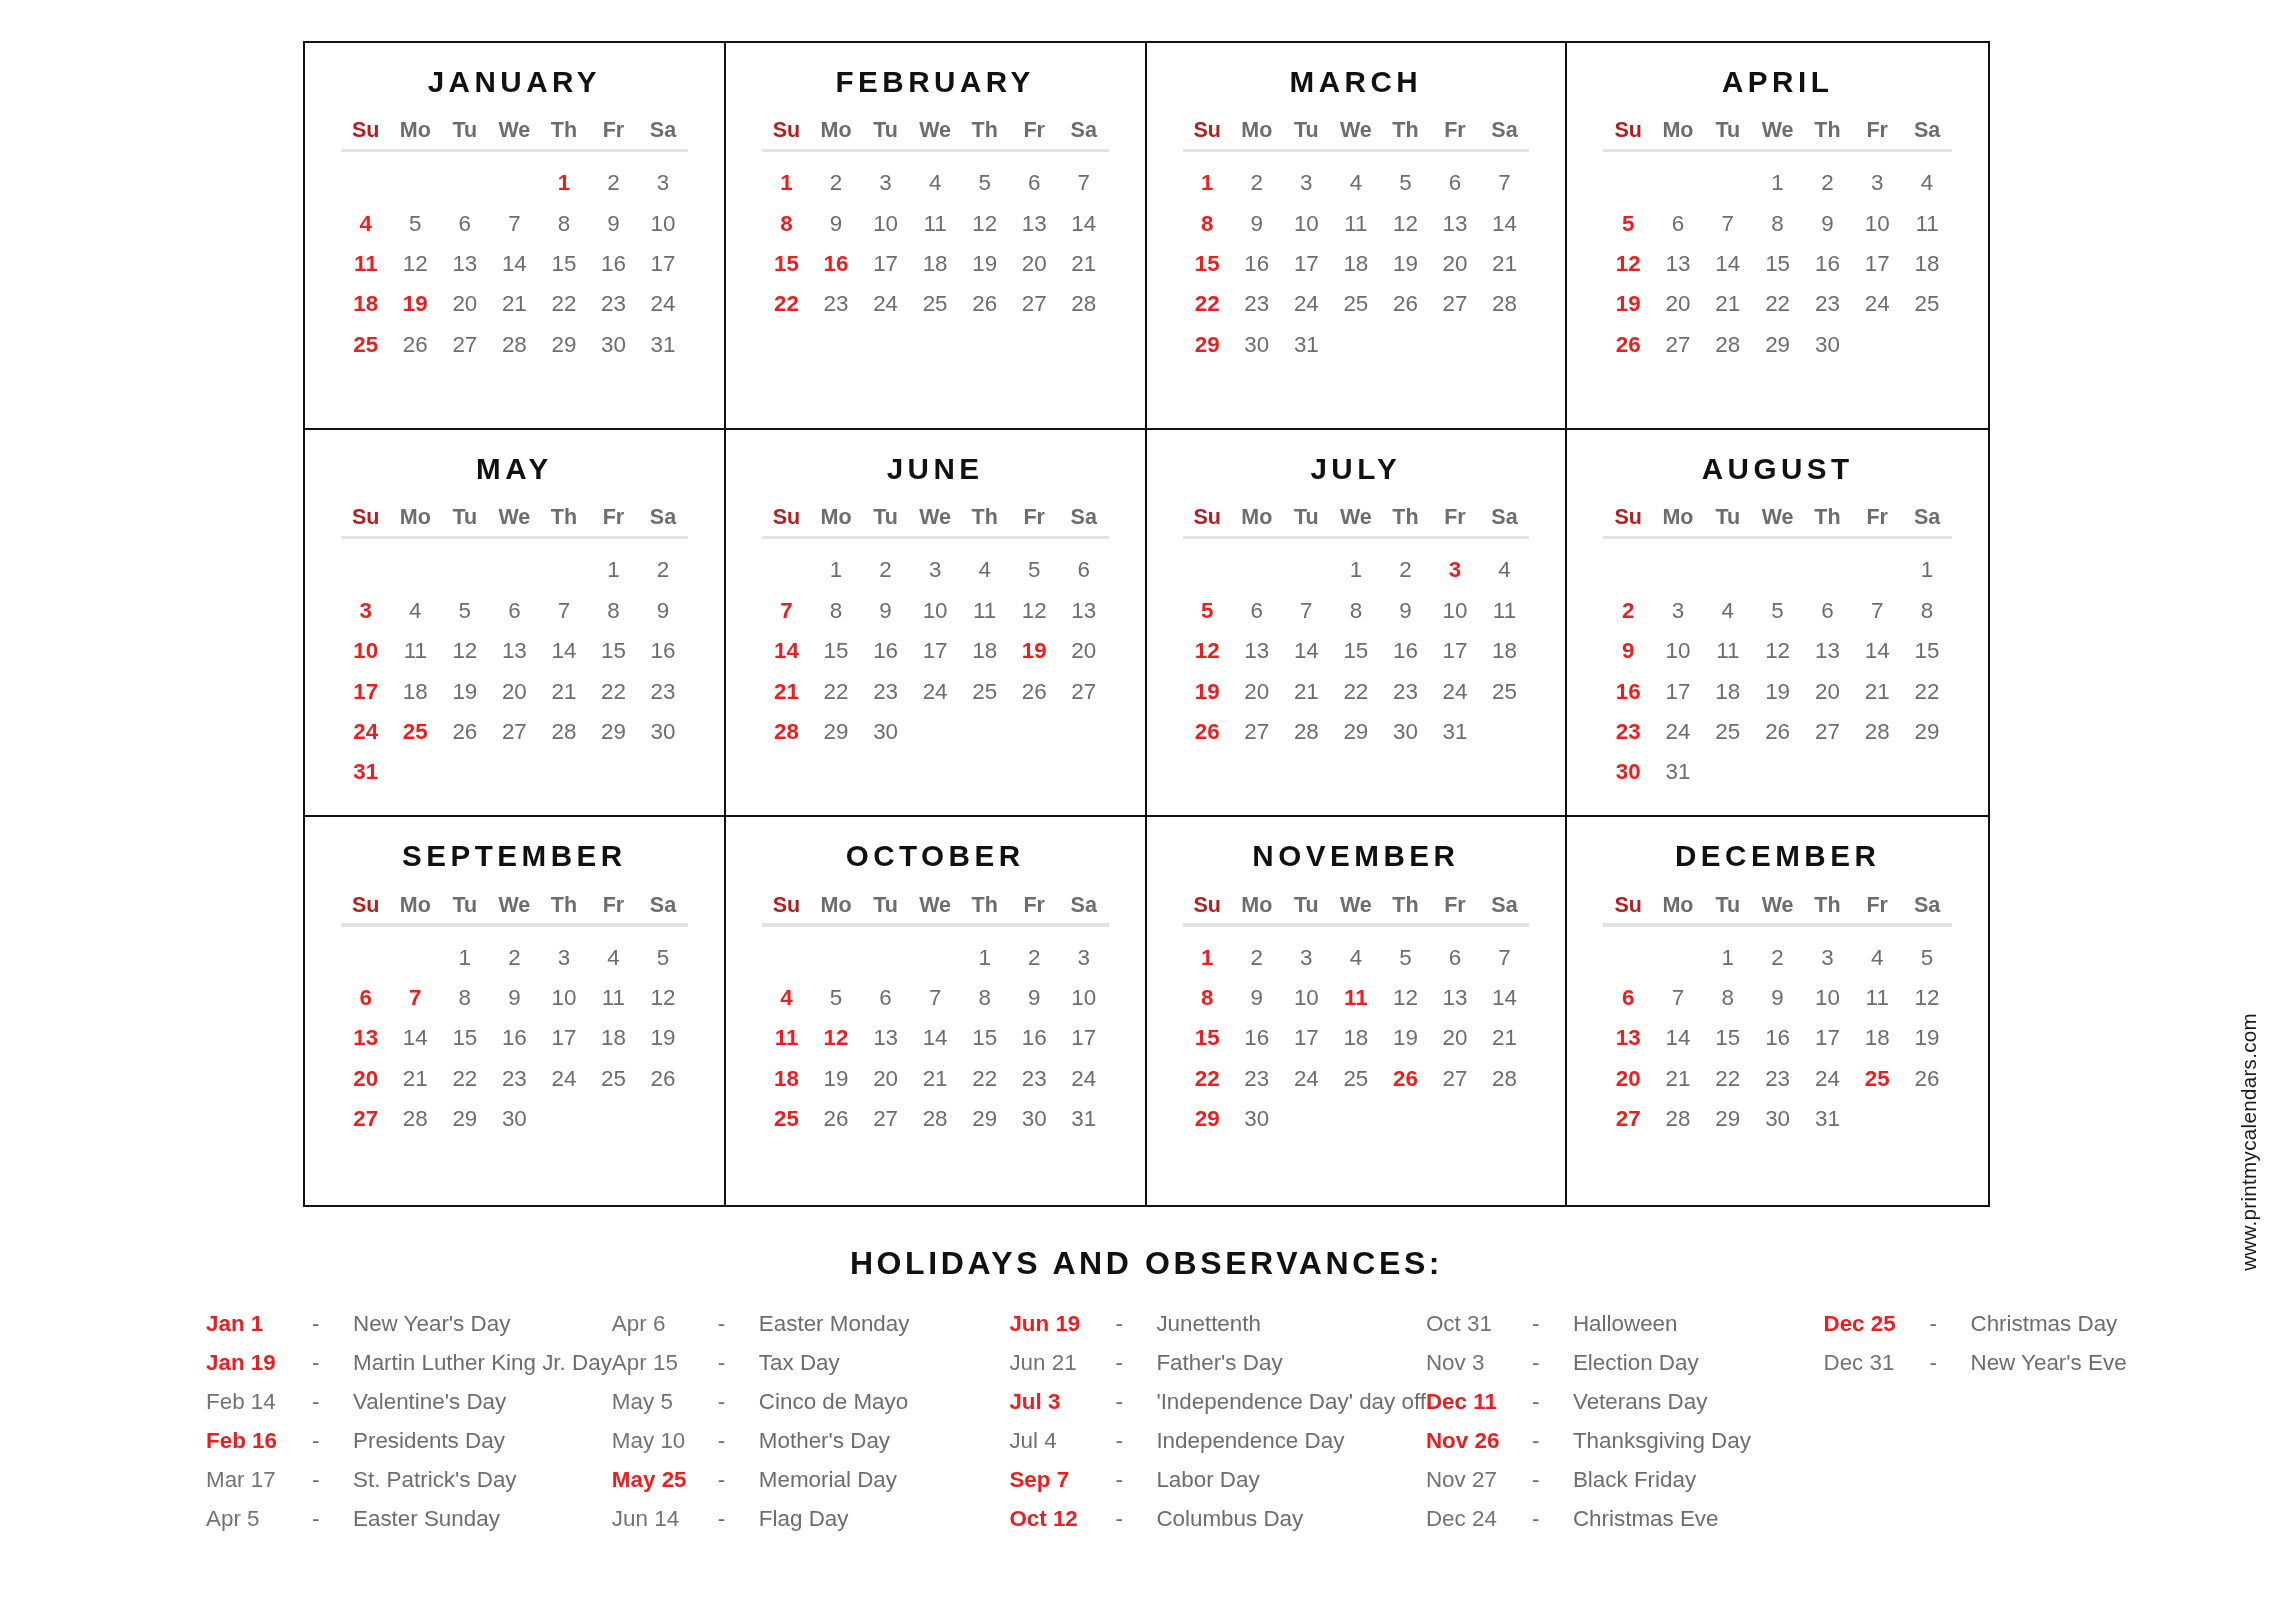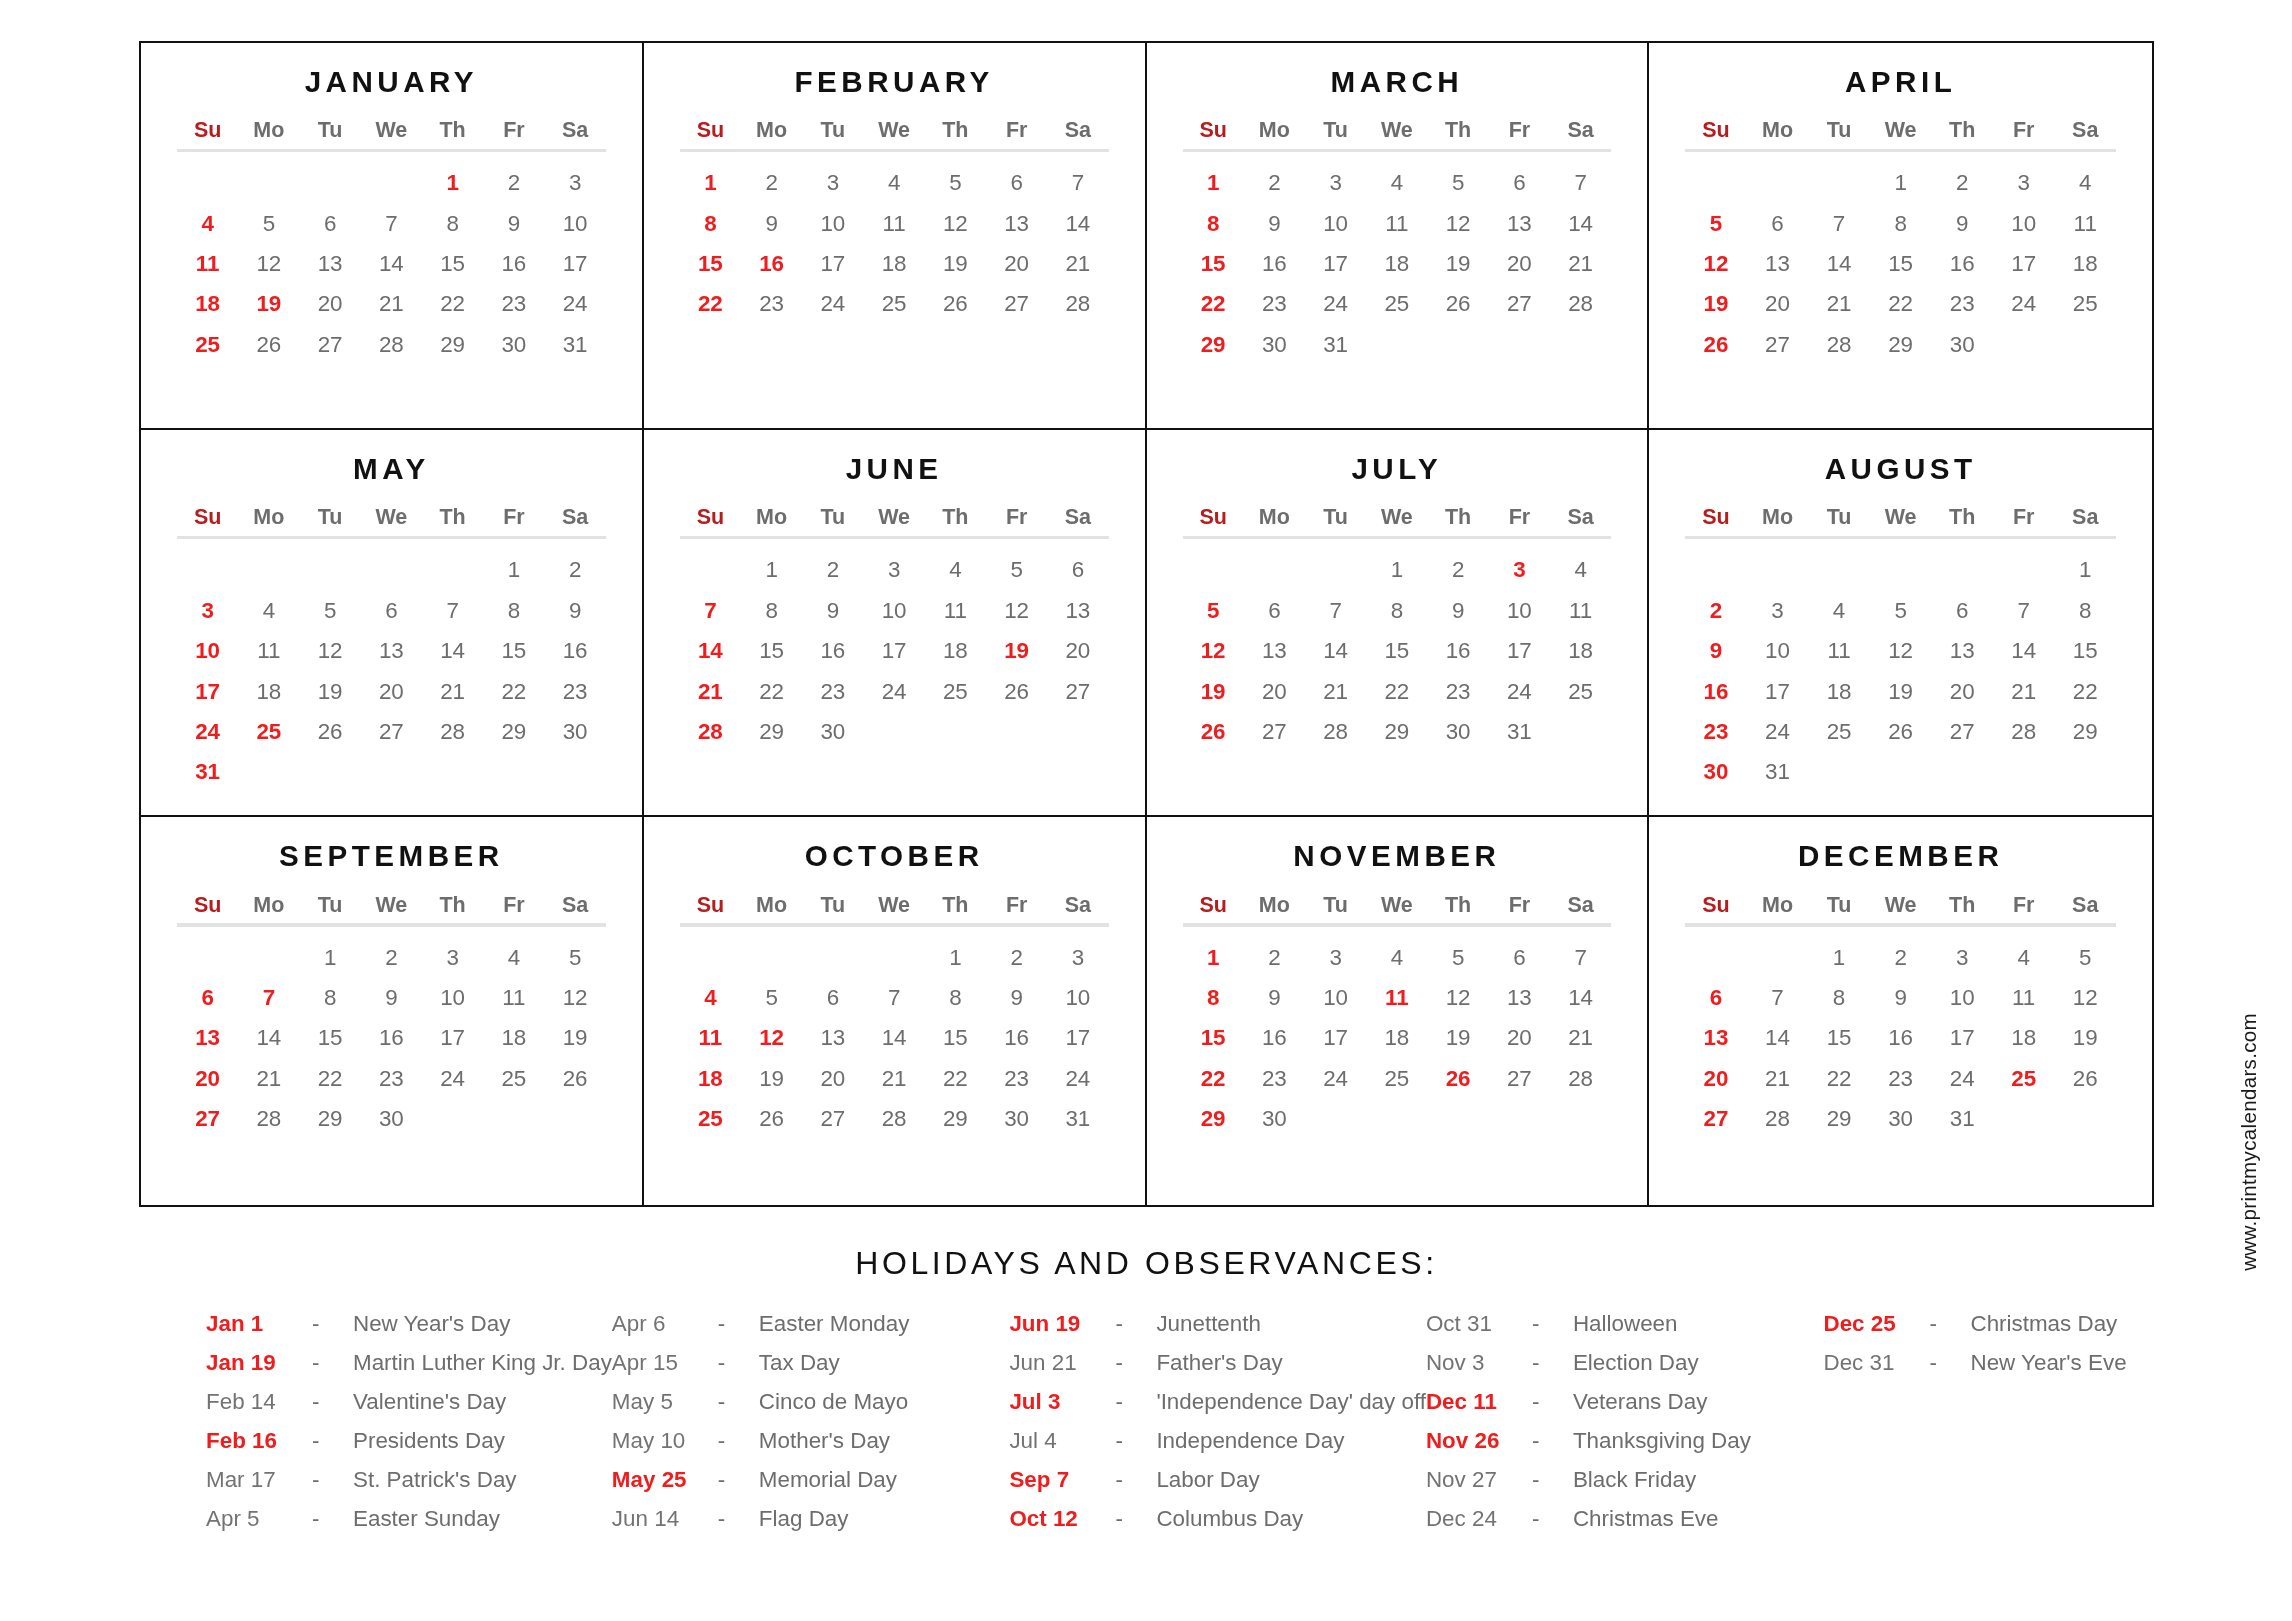--- a/index.html
+++ b/index.html
@@ -18,21 +18,21 @@
     letter-spacing: 1.1px;
     color: #111111;
     padding-top: 38px;
     padding-bottom: 0;
     line-height: 1.1;
   }
 
   
   .months-grid {
     margin: 41px auto 0 auto;
-    width: 2015px;
+    width: 1687px;
     border: 2.7px solid #111111;
     display: grid;
     grid-template-columns: repeat(4, 1fr);
     grid-template-rows: repeat(3, 1fr);
     background: #ffffff;
   }
   .month-cell {
     border-right: 2.7px solid #111111;
     border-bottom: 2.7px solid #111111;
     padding: 21.5px 36px 23px 36px;
@@ -100,21 +100,21 @@
     letter-spacing: 0.3px;
     writing-mode: vertical-rl;
     transform: rotate(180deg);
     white-space: nowrap;
   }
 
   
   .holidays-title {
     text-align: center;
     font-size: 32px;
-    font-weight: normal;
+    font-weight: bold;
     letter-spacing: 3.6px;
     color: #111111;
     margin-top: 38px;
   }
   .holidays-cols {
     margin: 29px auto 0 auto;
     width: 2149px;
     display: grid;
     grid-template-columns: repeat(5, 1fr);
     padding-left: 134px;

